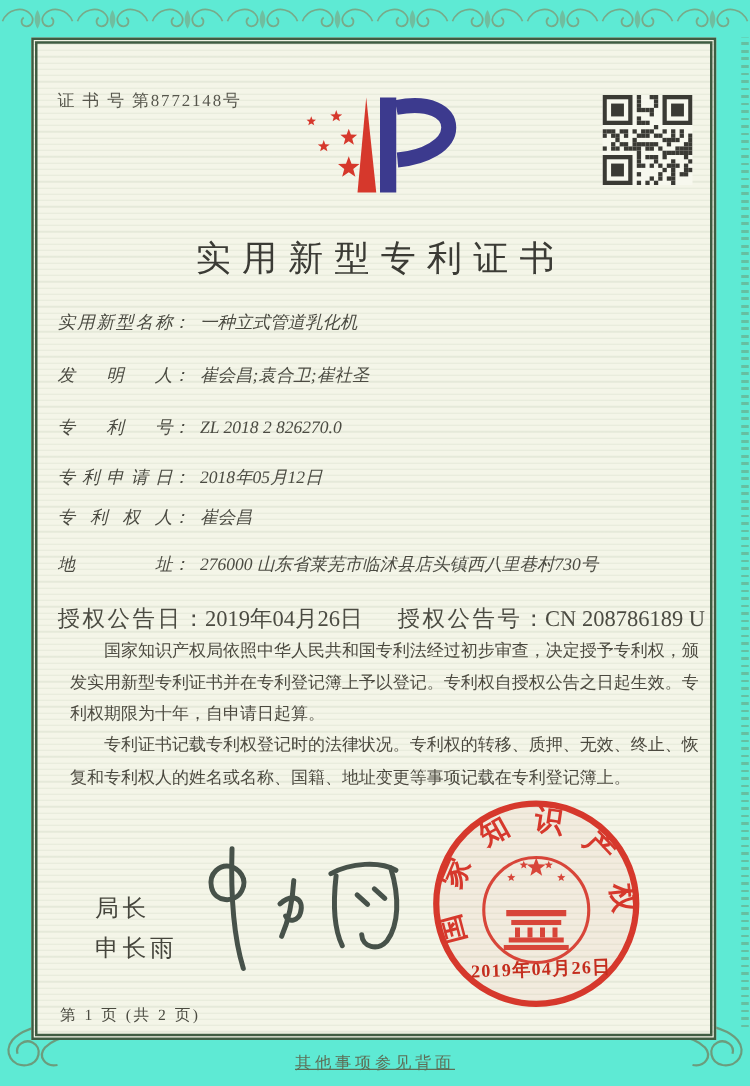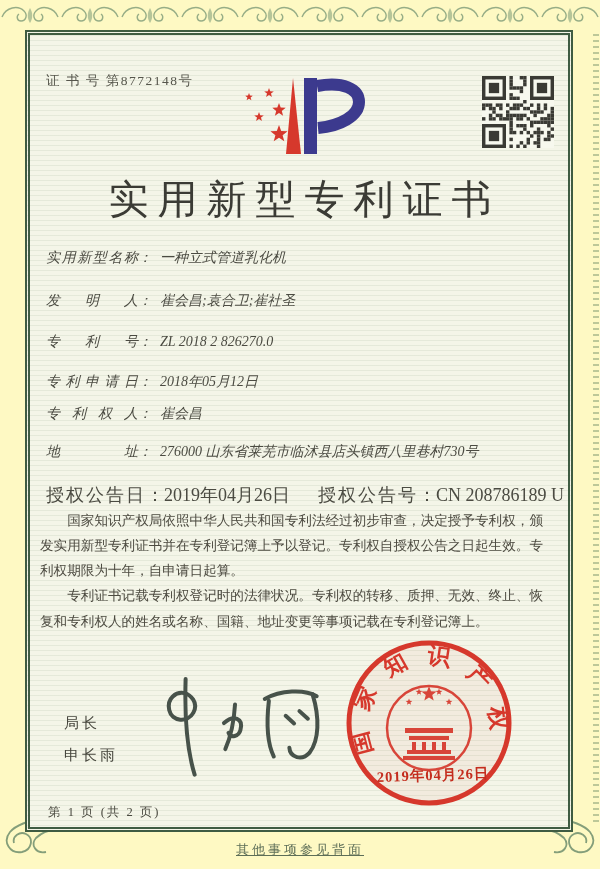--- a/index.html
+++ b/index.html
@@ -1,40 +1,40 @@
 <!DOCTYPE html>
 <html><head>
 <meta charset="utf-8">
 <style>
   html,body{margin:0;padding:0;}
   body{font-family:"Liberation Serif","DejaVu Serif",serif;}
-  .page{position:relative;width:600px;height:869px;background:#fef9c3;overflow:hidden;}
+  .page{position:relative;width:600px;height:869px;background:#5eead4;overflow:hidden;}
   .abs{position:absolute;}
   .frame{
     left:25px;top:30px;width:538px;height:792px;
     border:5px double #3f5c42;
     background:
       repeating-linear-gradient(180deg, rgba(130,155,120,0.13) 0 1px, rgba(0,0,0,0) 1px 5px),
       #f4f5e8;
   }
   .cert-no{left:46px;top:72px;font-size:13.5px;color:#56564c;letter-spacing:1.5px;}
-  .title{left:0;right:0;top:172px;text-align:center;font-size:40px;color:#3b3b35;
+  .title{left:0;right:0;top:188px;text-align:center;font-size:28px;color:#3b3b35;
          letter-spacing:9px;text-indent:9px;font-weight:500;}
   .qr{left:482px;top:76px;width:72px;height:72px;background:#f7f8ee;}
   .field-row{left:46px;font-size:14px;color:#4b4b42;white-space:nowrap;font-style:italic;}
   .field-row .flabel{display:inline-block;width:92px;text-align:justify;text-align-last:justify;
                      vertical-align:top;color:#4b4b42;}
   .field-row .colon{margin-right:8px;}
   .r1{top:249px;} .r2{top:292px;} .r3{top:333px;} .r4{top:373px;} .r5{top:405px;} .r6{top:443px;}
   .grant{top:483px;font-size:18px;color:#4b4b42;white-space:nowrap;}
   .grant .glabel{letter-spacing:2px;}
   .g1{left:46px;} .g2{left:318px;}
-  .legal{left:40px;top:508px;width:508px;font-size:13.6px;line-height:1.85;color:#4c4a40;}
+  .legal{left:56px;top:508px;width:508px;font-size:13.6px;line-height:1.85;color:#4c4a40;}
   .legal p{margin:0;text-indent:2em;}
-  .bureau{left:64px;font-size:15px;color:#45453c;letter-spacing:3px;}
+  .bureau{left:76px;font-size:19px;color:#45453c;letter-spacing:3px;}
   .b1{top:714px;} .b2{top:746px;}
   .sig{left:148px;top:668px;}
   .seal{left:342px;top:636px;}
   .seal-date{left:348px;top:766px;width:170px;text-align:center;font-size:14.5px;
              color:#c42d1e;font-weight:bold;letter-spacing:1px;transform:rotate(-2deg);}
   .page-no{left:0;right:0;top:804px;text-align:left;font-size:12.5px;color:#4a4a40;letter-spacing:2px;margin-left:48px;}
   .back-note{left:0;right:0;top:841px;text-align:center;font-size:13px;color:#5d6e57;letter-spacing:3px;text-decoration:underline;}
   .edge-right{right:1px;top:30px;width:6px;height:792px;
       background:repeating-linear-gradient(0deg, rgba(110,140,100,.45) 0 2px, rgba(0,0,0,0) 2px 6px);}
 </style>

